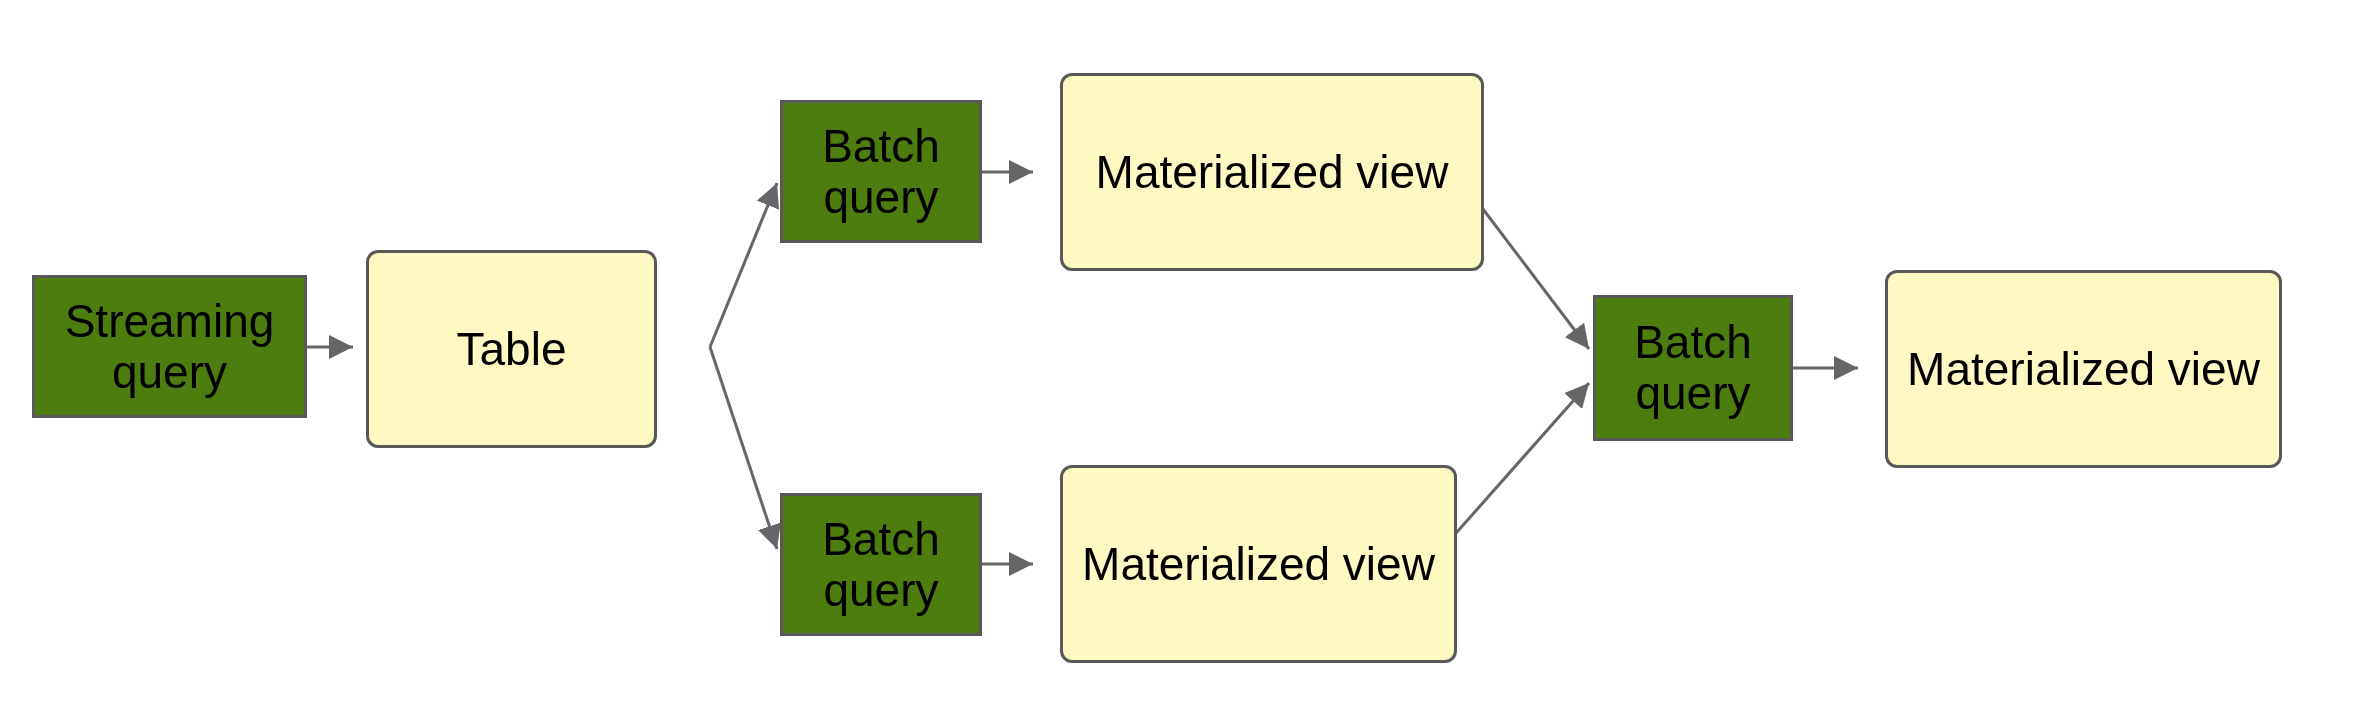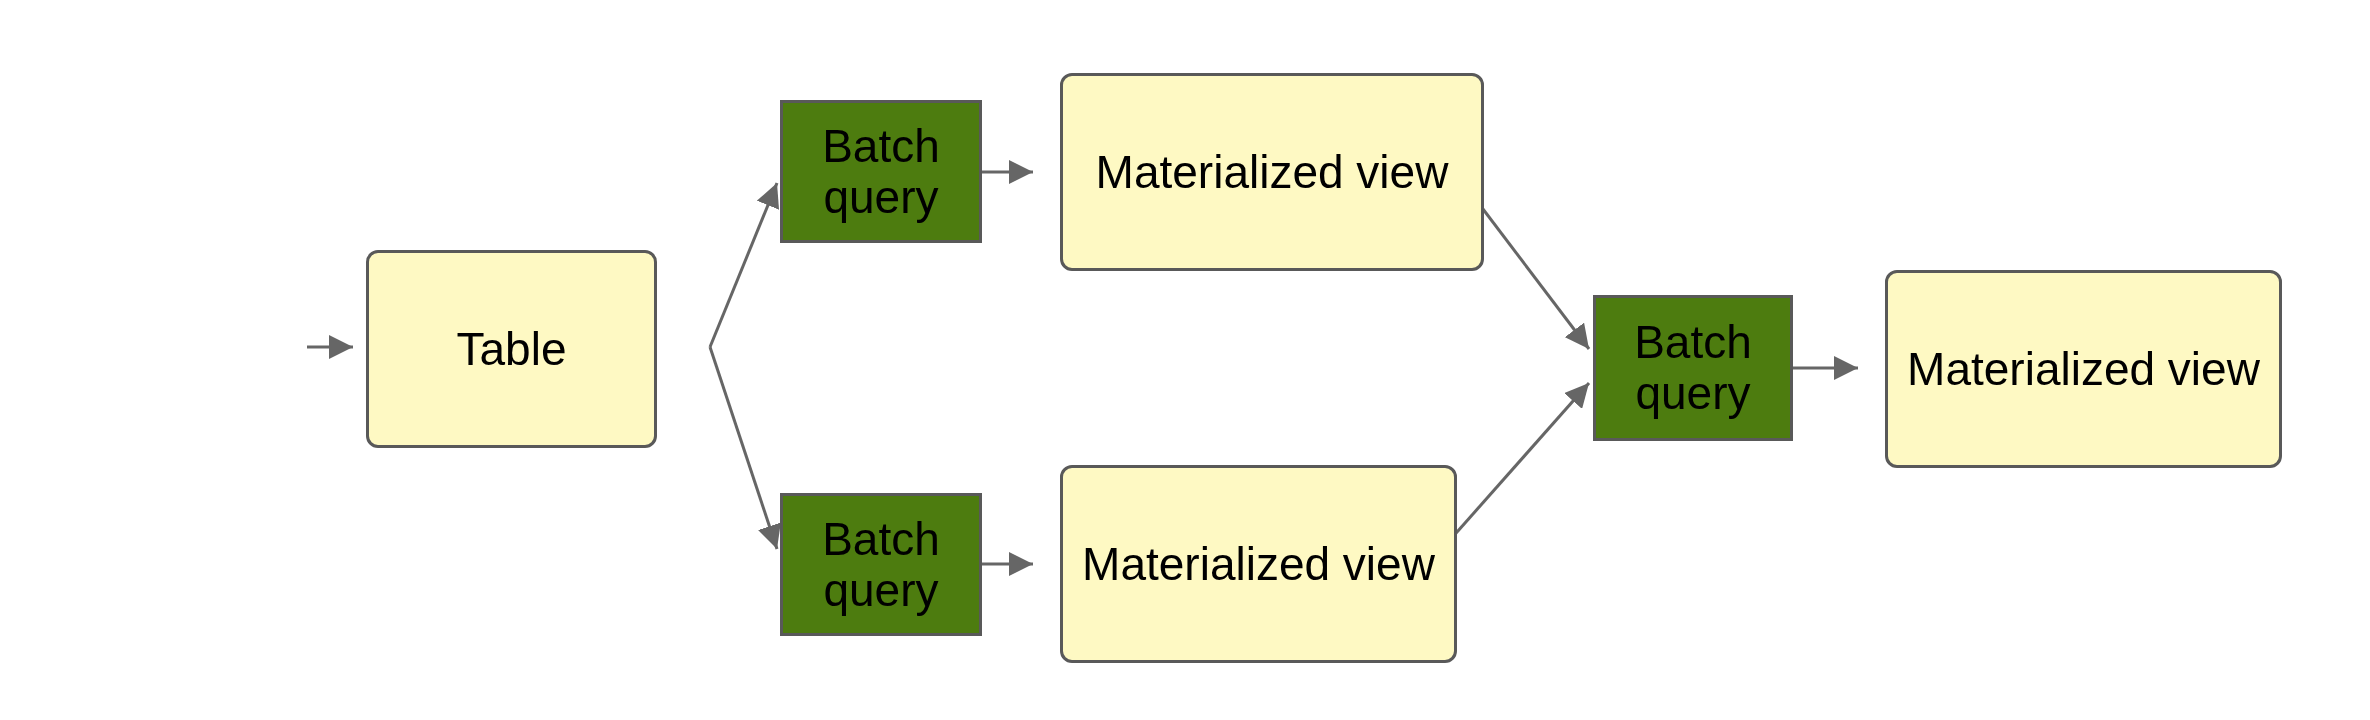--- a/index.html
+++ b/index.html
@@ -73,20 +73,23 @@
     <line class="edge" x1="307" y1="347" x2="353" y2="347" marker-end="url(#arrowhead)"></line>
     <line class="edge" x1="710" y1="347" x2="777" y2="183" marker-end="url(#arrowhead)"></line>
     <line class="edge" x1="710" y1="347" x2="777" y2="549" marker-end="url(#arrowhead)"></line>
     <line class="edge" x1="982" y1="172" x2="1033" y2="172" marker-end="url(#arrowhead)"></line>
     <line class="edge" x1="982" y1="564" x2="1033" y2="564" marker-end="url(#arrowhead)"></line>
     <line class="edge" x1="1461" y1="180" x2="1589" y2="349" marker-end="url(#arrowhead)"></line>
     <line class="edge" x1="1434" y1="558" x2="1589" y2="383" marker-end="url(#arrowhead)"></line>
     <line class="edge" x1="1793" y1="368" x2="1858" y2="368" marker-end="url(#arrowhead)"></line>
   </svg>
 
+  <div class="node query" id="n-streaming">
+    <span>Streaming query</span>
+  </div>
 
   <div class="node view" id="n-table">
     <span>Table</span>
   </div>
 
   <div class="node query" id="n-batch-top">
     <span>Batch query</span>
   </div>
 
   <div class="node view" id="n-mv-top">

